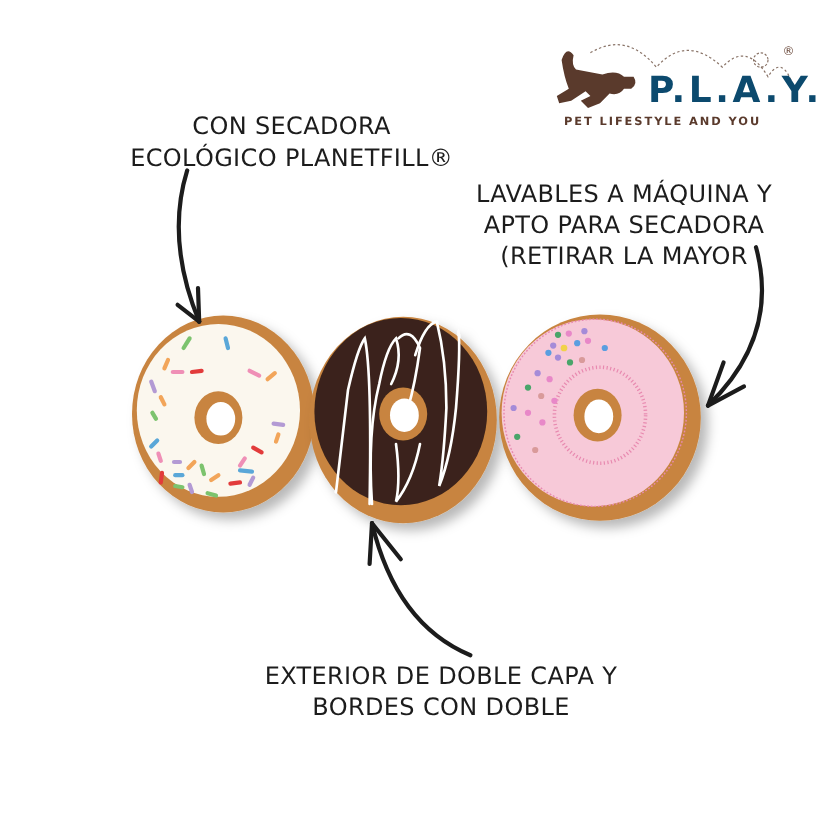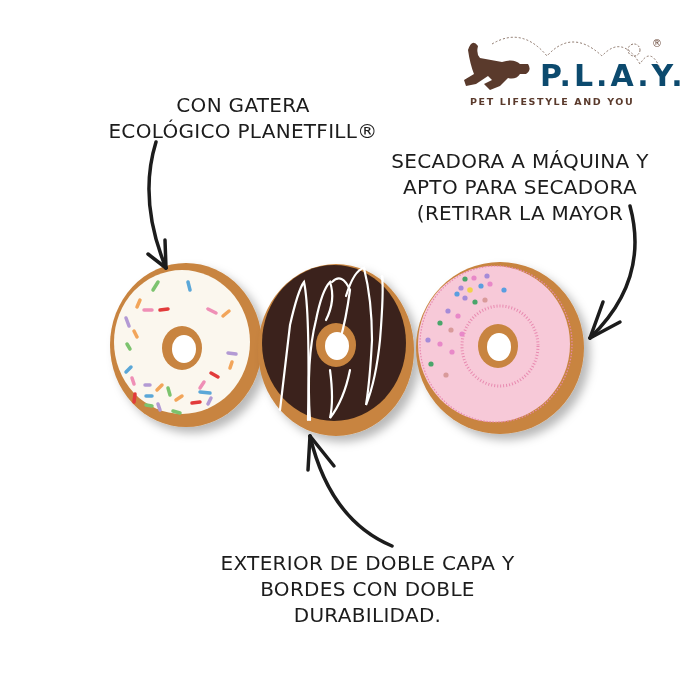--- a/index.html
+++ b/index.html
@@ -25,32 +25,31 @@
     <circle cx="172" cy="16" r="6" fill="none" stroke="#8a7468" stroke-width="1" stroke-dasharray="2,1.5"></circle>
 
     <path d="M6 16 Q10 4 16 12 Q14 20 18 24 L40 28 Q52 24 58 30 L66 30 Q70 36 64 40 L58 40 Q54 46 46 44 L38 52 L28 56 L22 50 L30 46 L26 42 L14 50 L4 52 L2 46 L12 40 Q8 30 6 16 Z" fill="#5a3a2c"></path>
   </svg>
   <span class="logo-word">P.L.A.Y.</span>
   <span class="logo-reg">®</span>
   <span class="logo-tag">PET LIFESTYLE AND YOU</span>
 </div>
 
 <div class="txt" id="cap1">
-  <div>CON GATERA</div>
+  <div>CON SECADORA</div>
   <div>ECOLÓGICO PLANETFILL®</div>
 </div>
 <div class="txt" id="cap2">
-  <div>SECADORA A MÁQUINA Y</div>
+  <div>LAVABLES A MÁQUINA Y</div>
   <div>APTO PARA SECADORA</div>
   <div>(RETIRAR LA MAYOR</div>
 </div>
 <div class="txt" id="cap3">
   <div>EXTERIOR DE DOBLE CAPA Y</div>
   <div>BORDES CON DOBLE</div>
-  <div>DURABILIDAD.</div>
 </div>
 
 <svg class="abs" width="700" height="700">
   <defs>
     <filter id="sh" x="-20%" y="-20%" width="150%" height="150%">
       <feDropShadow dx="6" dy="6" stdDeviation="5" flood-color="#000" flood-opacity="0.28"></feDropShadow>
     </filter>
   </defs>
 
   <g filter="url(#sh)">

